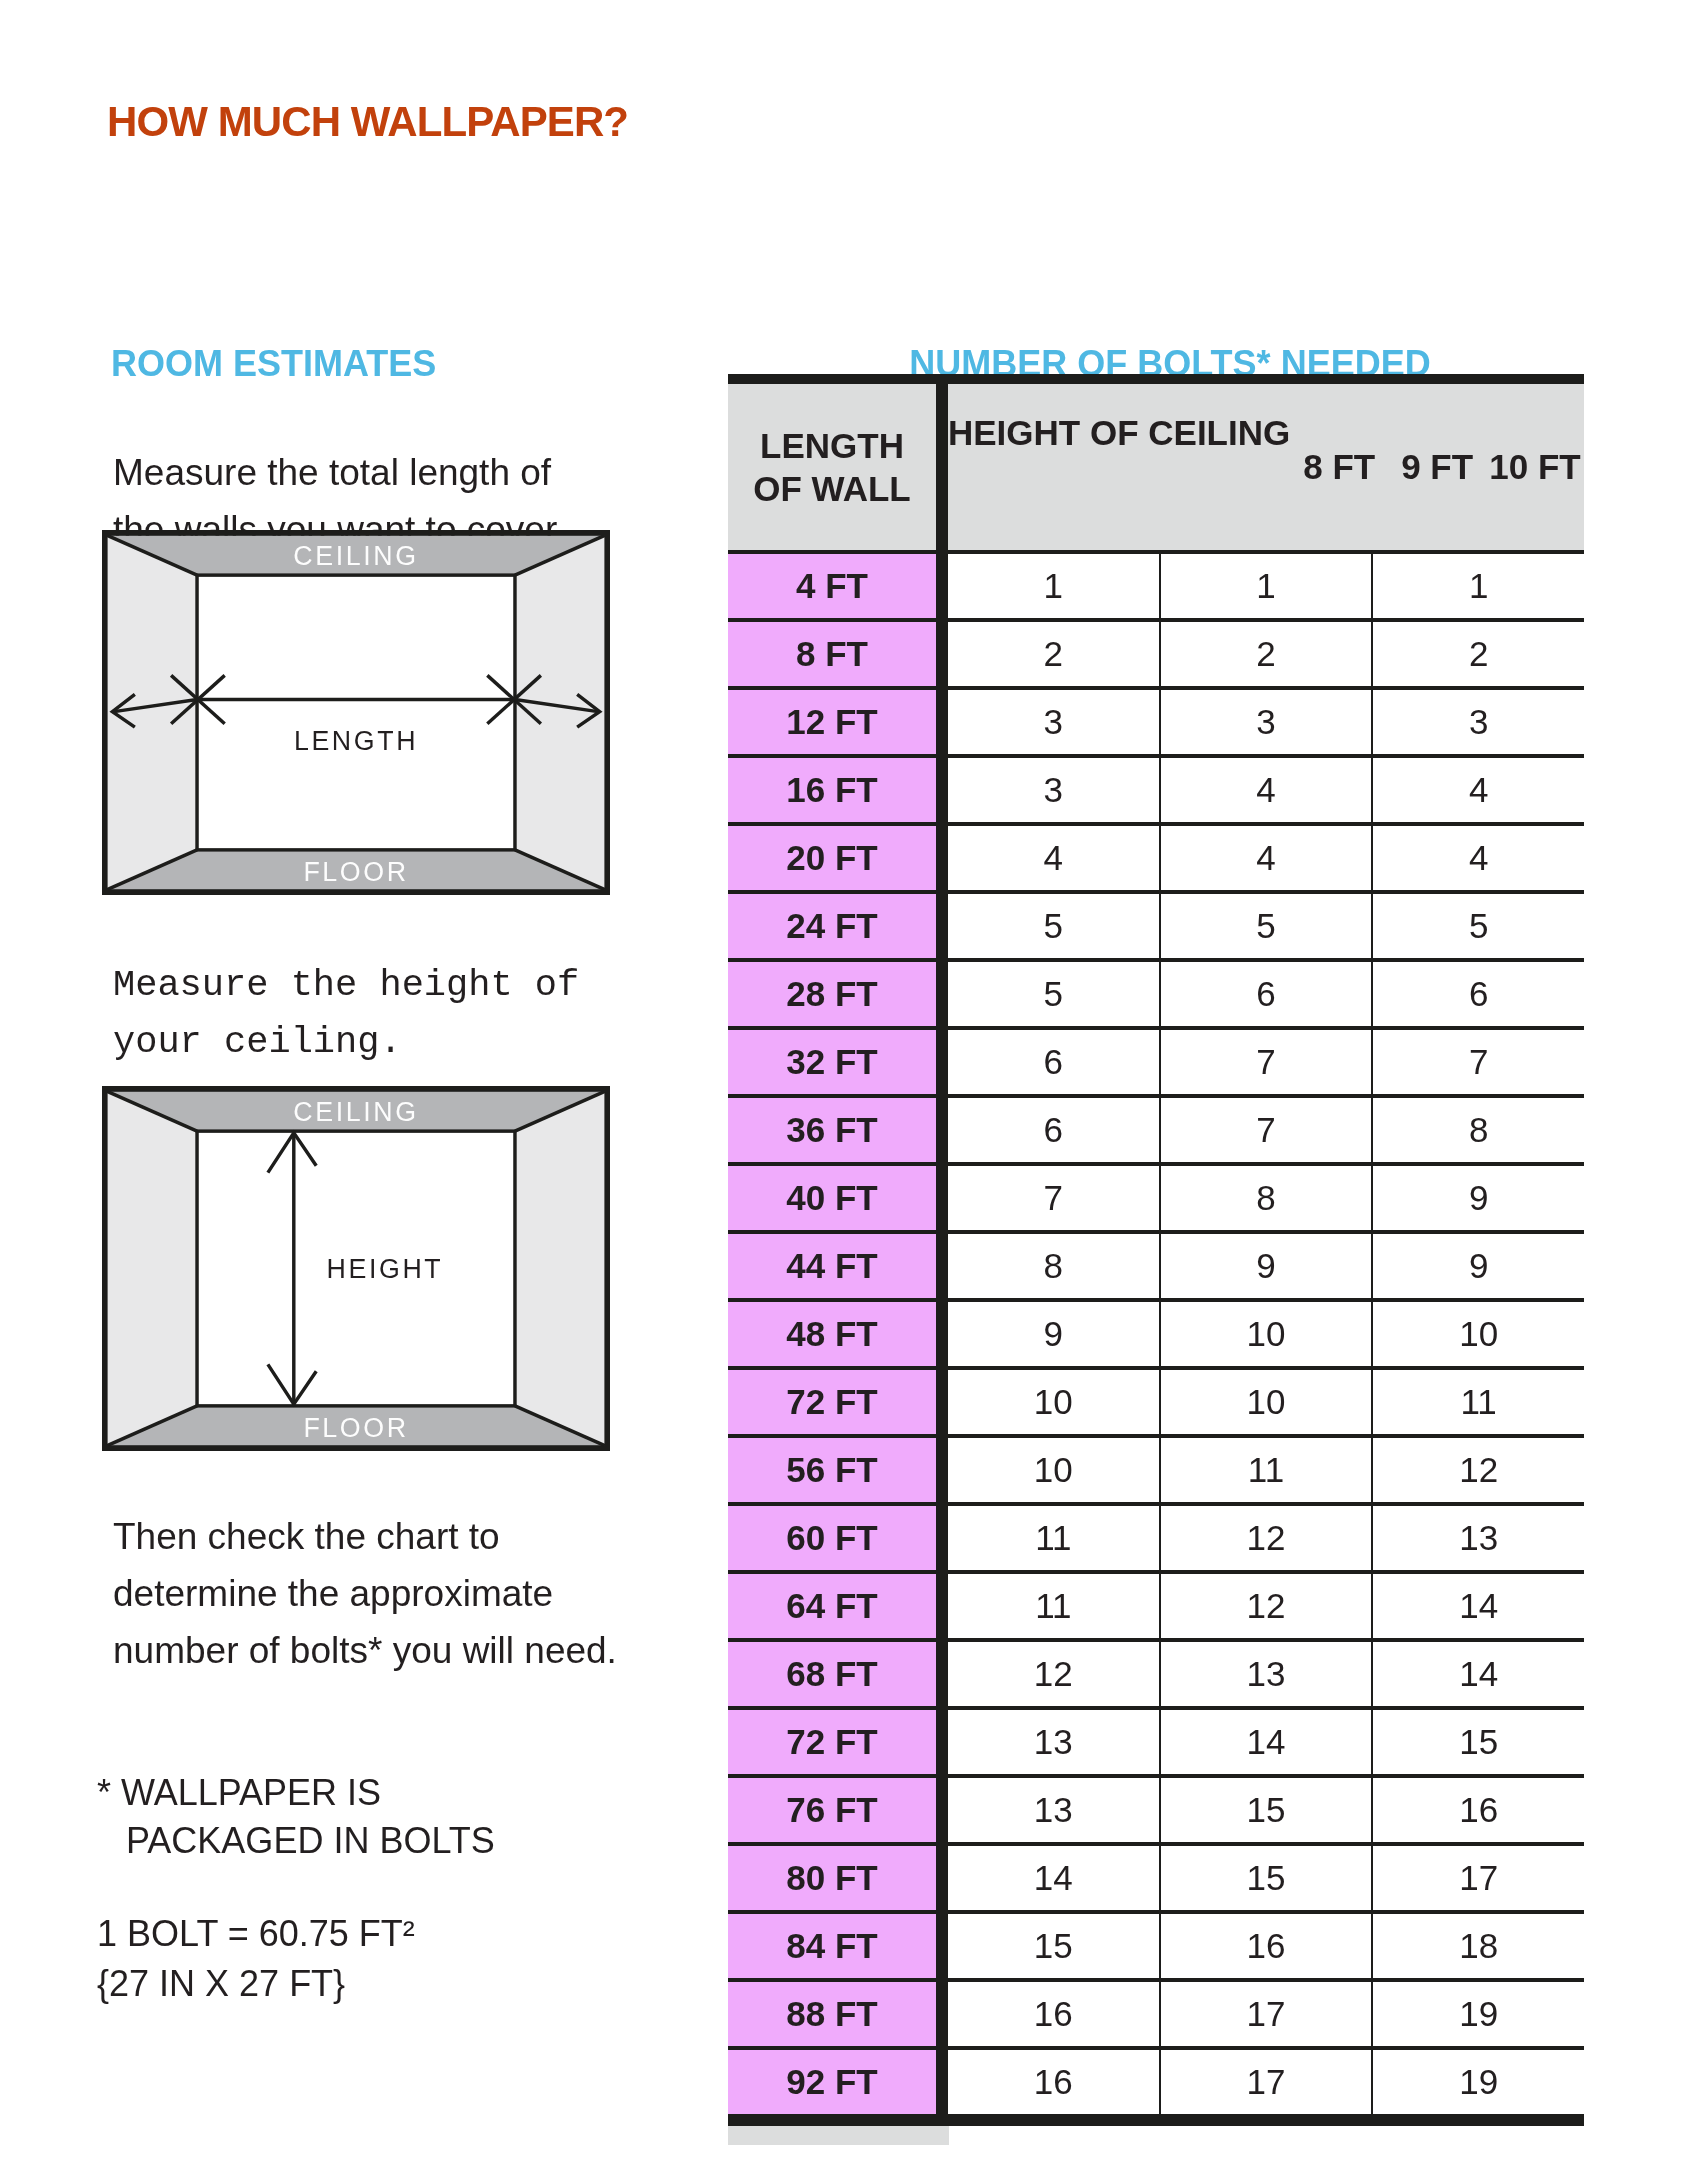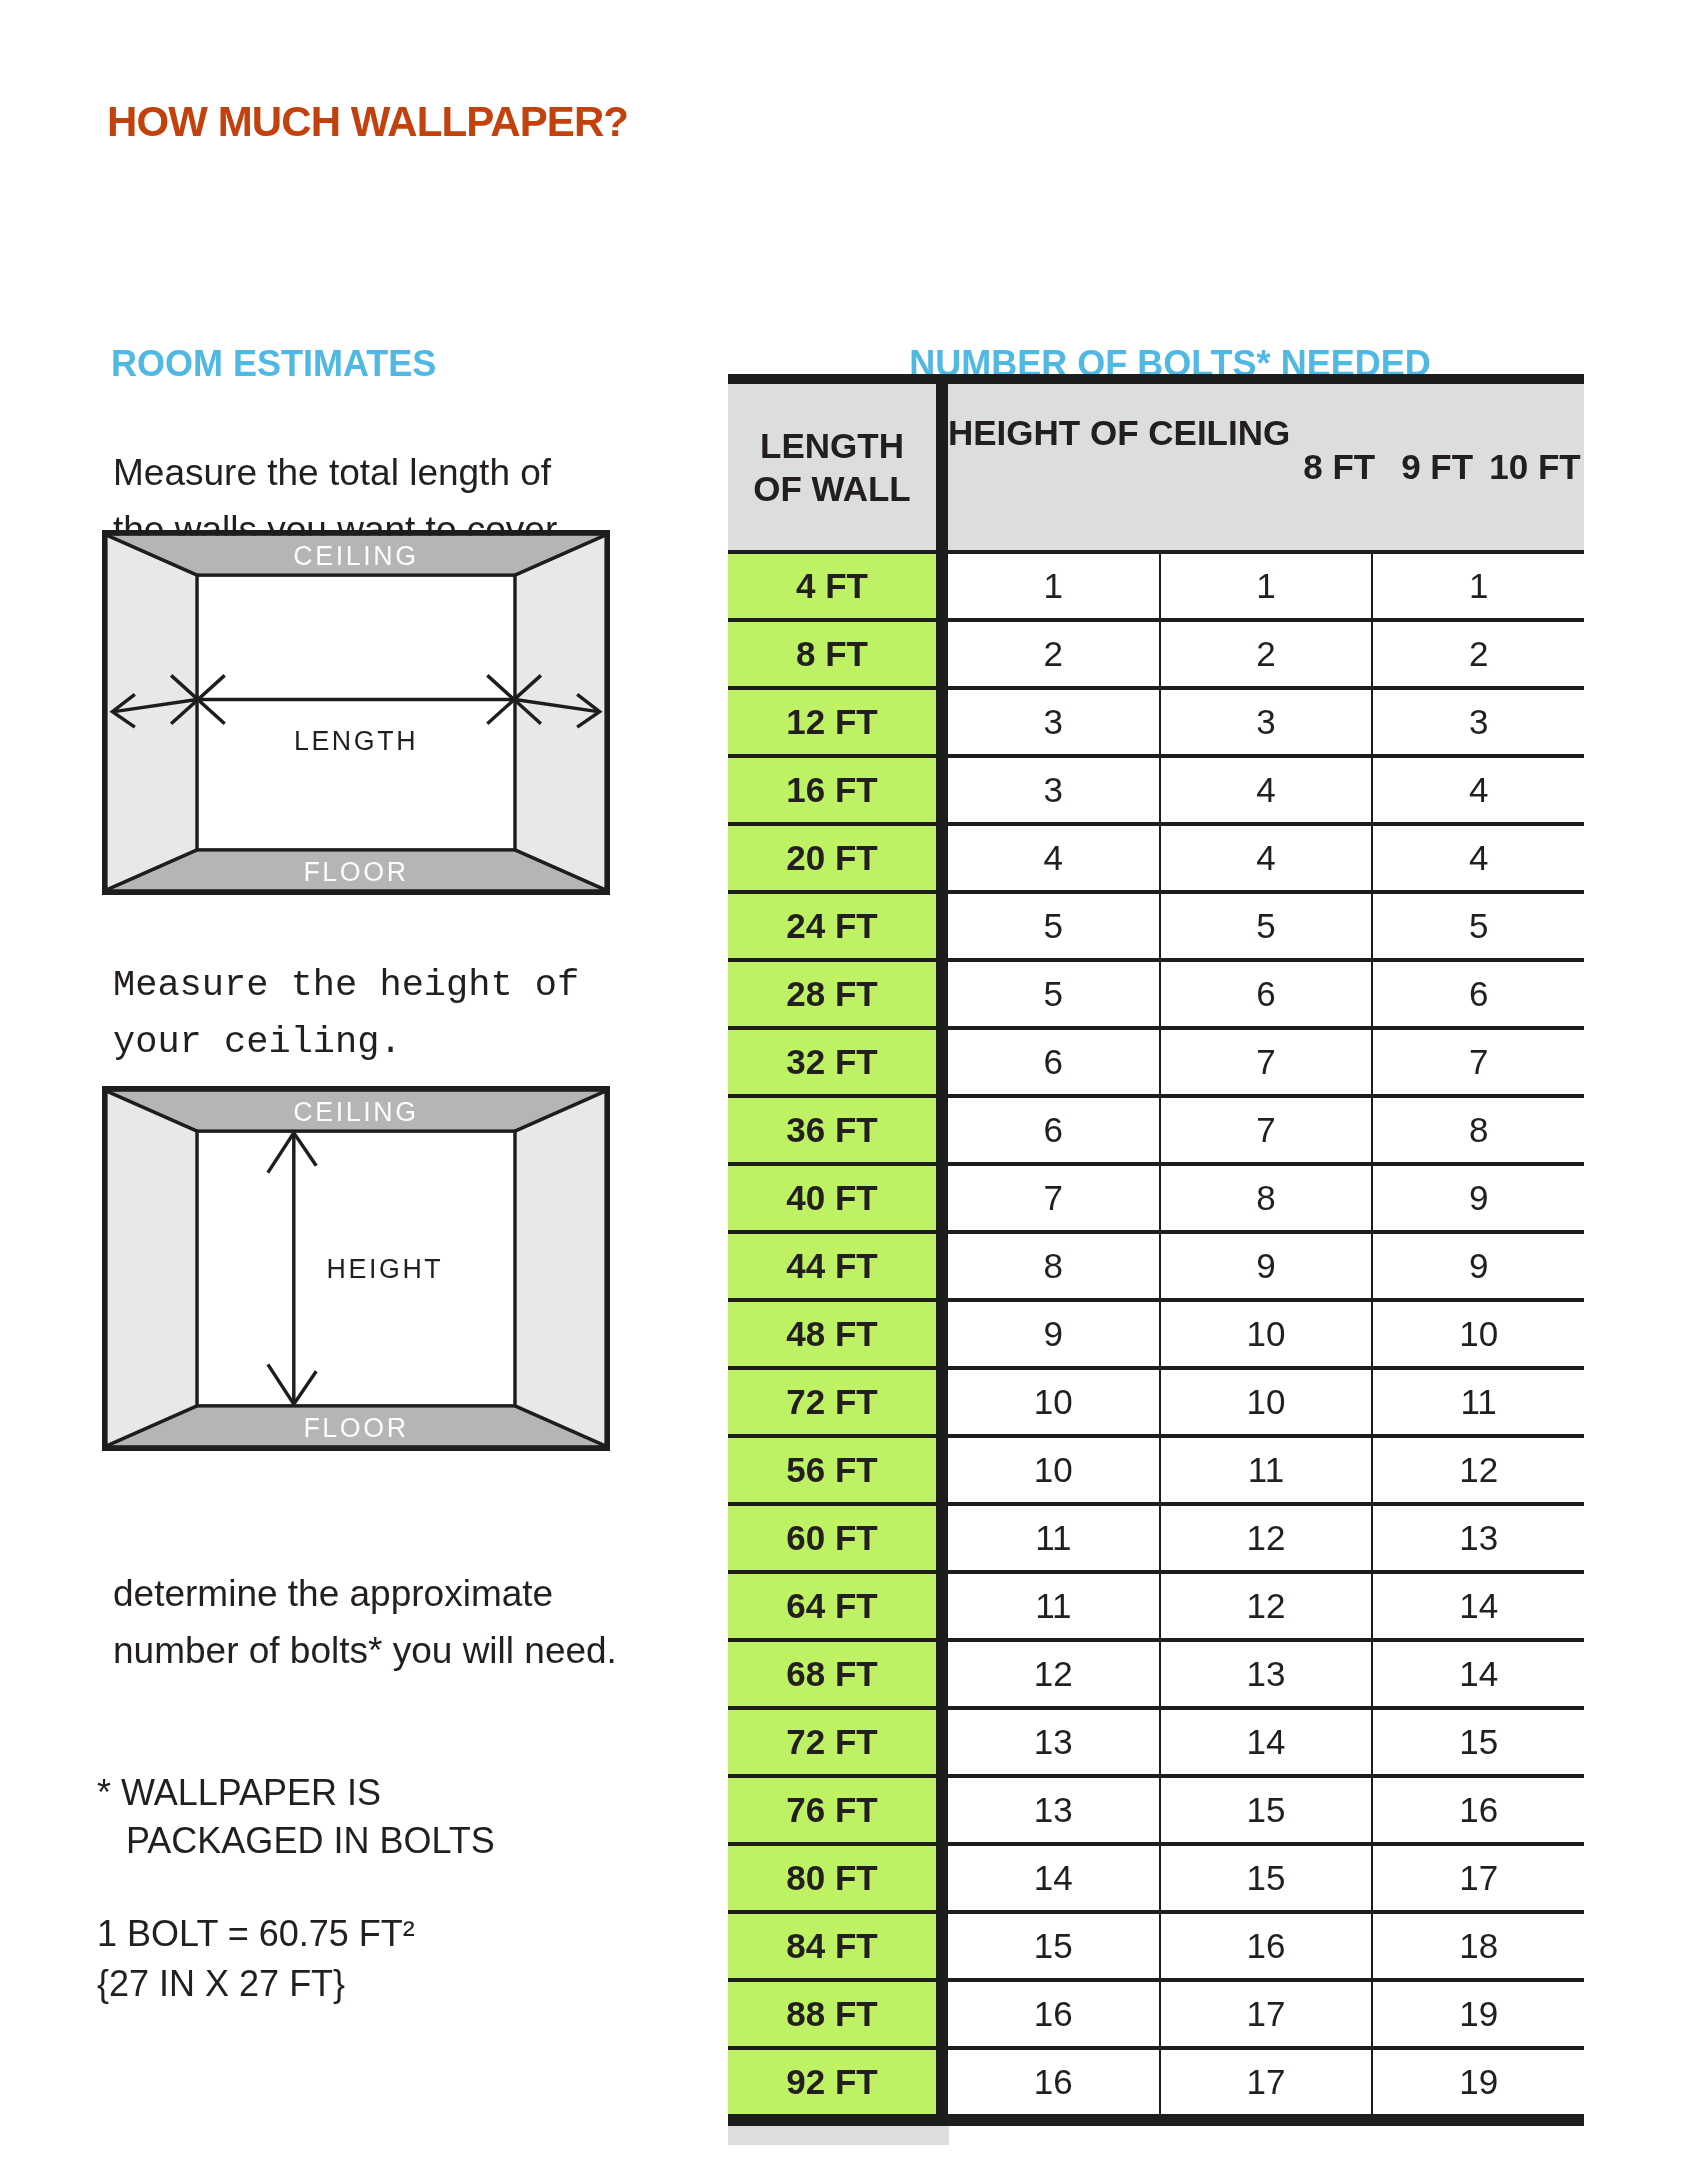--- a/index.html
+++ b/index.html
@@ -56,21 +56,21 @@
   .th-spacer { width: 12px; }
   .th-right { flex: 1; display: flex; }
   .th-group { height: 97px; display: flex; align-items: center; justify-content: center;
               font-size: 35px; font-weight: bold; }
   .th-groupline { height: 5.2px; background: #1d1d1b; }
   .th-sub { flex: 1; display: flex; }
   .th-sub .sub { flex: 1; display: flex; align-items: center; justify-content: center;
                  font-size: 35px; font-weight: bold; }
   .trow { display: flex; height: 68px; border-top: 4.3px solid #1d1d1b; box-sizing: border-box; }
   .tlabel {
-    width: 208px; background: #bef264; display: flex; align-items: center; justify-content: center;
+    width: 208px; background: #f0abfc; display: flex; align-items: center; justify-content: center;
     font-size: 35px; font-weight: bold;
   }
   .tspacer { width: 12px; }
   .tcell {
     flex: 1; display: flex; align-items: center; justify-content: center;
     font-size: 35px; box-sizing: border-box; background: #ffffff;
   }
   .tcell + .tcell { border-left: 2.6px solid #1d1d1b; }
   .vdiv { position: absolute; left: 208px; top: 10.4px; width: 12px; height: 1737px;
           background: #1d1d1b; z-index: 2; }
@@ -136,21 +136,21 @@
     <line class="dline" x1="222" y1="54" x2="222" y2="368"></line>
     <polyline class="dline" points="192,100 222,54 248,92"></polyline>
     <polyline class="dline" points="192,322 222,368 248,330"></polyline>
   </g>
   <text class="dlabel white" x="294" y="40" text-anchor="middle">CEILING</text>
   <text class="dlabel white" x="294" y="406" text-anchor="middle">FLOOR</text>
   <text class="dlabel dark" x="260" y="222" text-anchor="start">HEIGHT</text>
 </svg>
 
 <p class="abs body-text" id="step3">
-  <br>
+  <span>Then check the chart to</span><br>
   <span>determine the approximate</span><br>
   <span>number of bolts* you will need.</span>
 </p>
 
 <div class="abs footnote-text" id="footnote">
   <div>* WALLPAPER IS</div>
   <div class="indent">PACKAGED IN BOLTS</div>
 </div>
 
 <div class="abs footnote-text" id="bolt-info">

